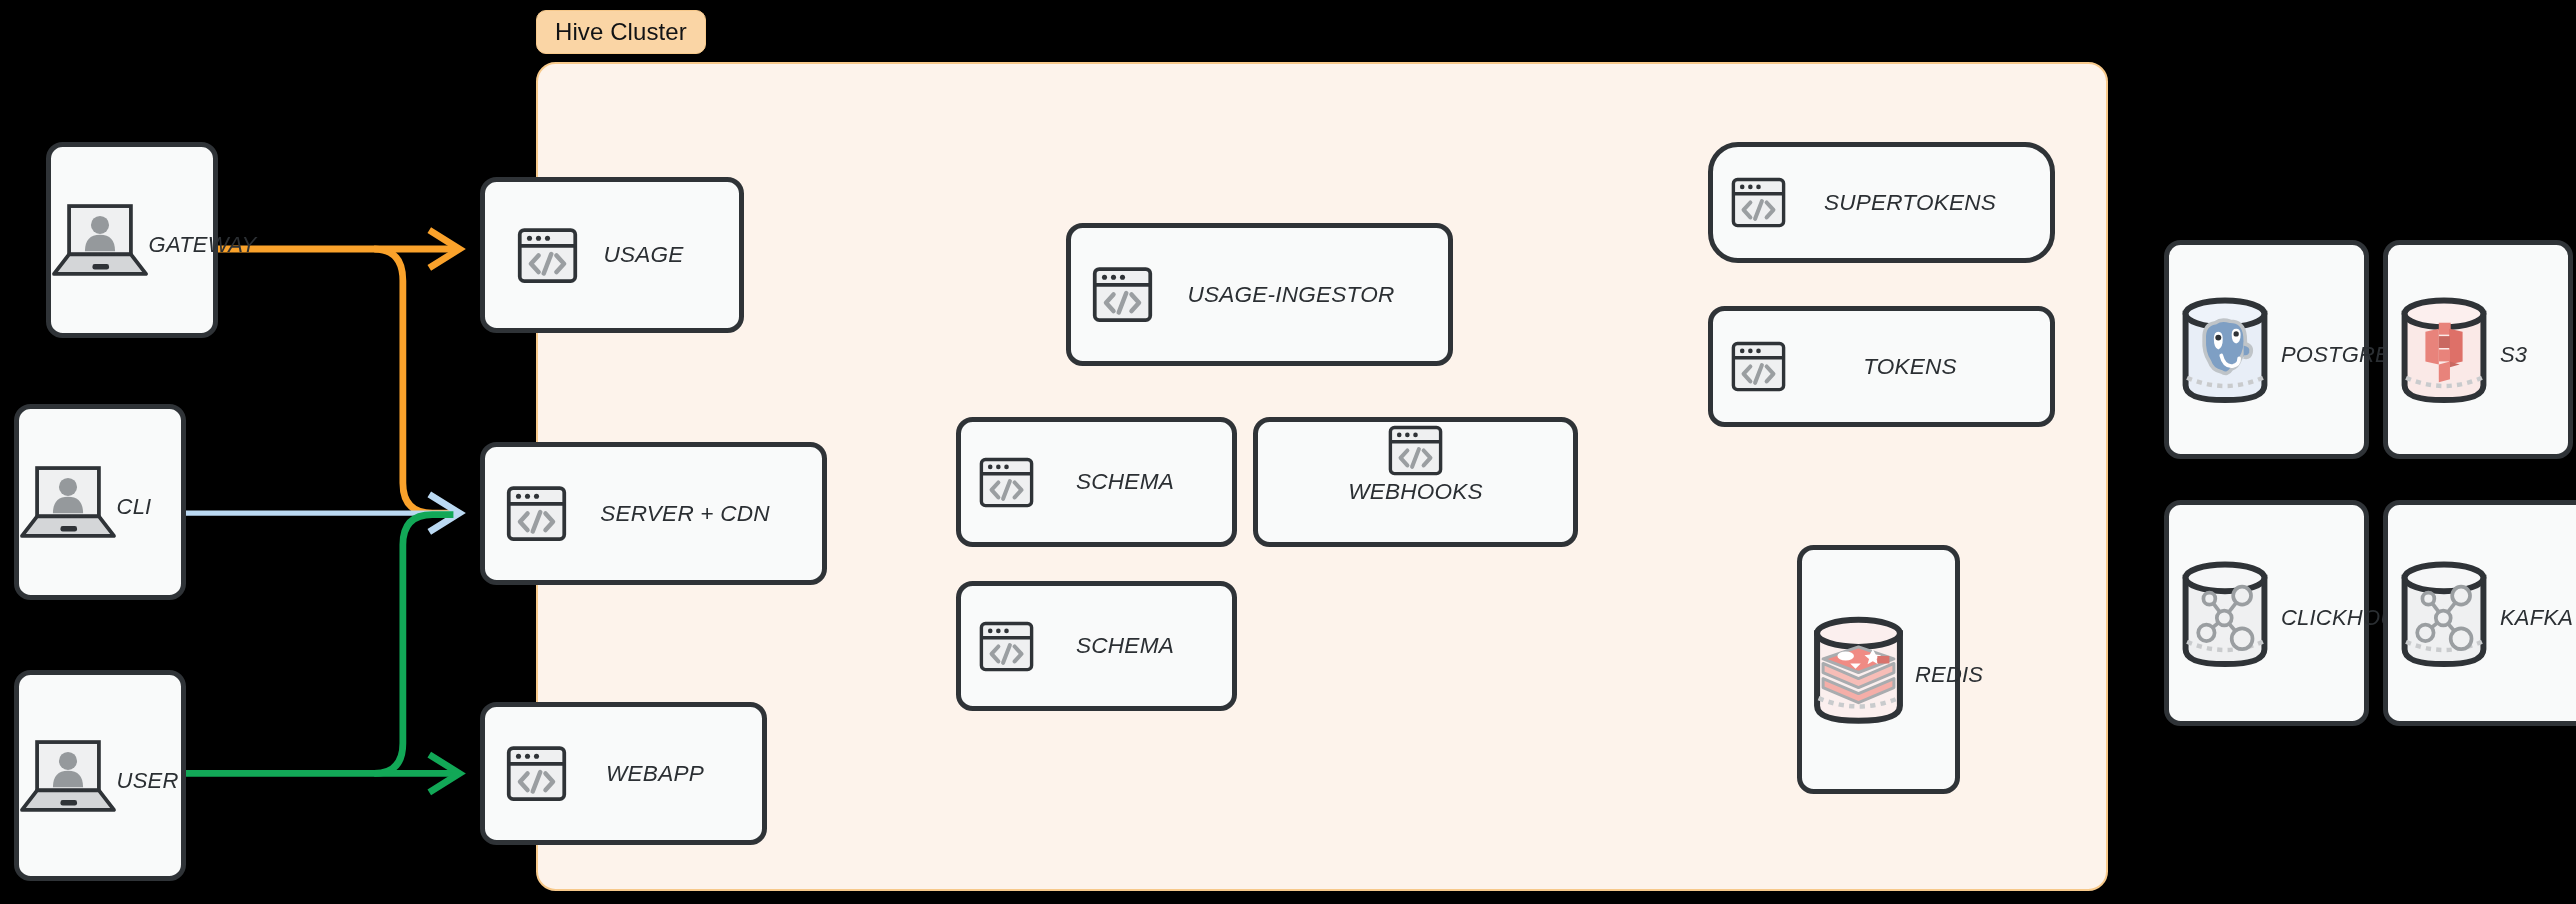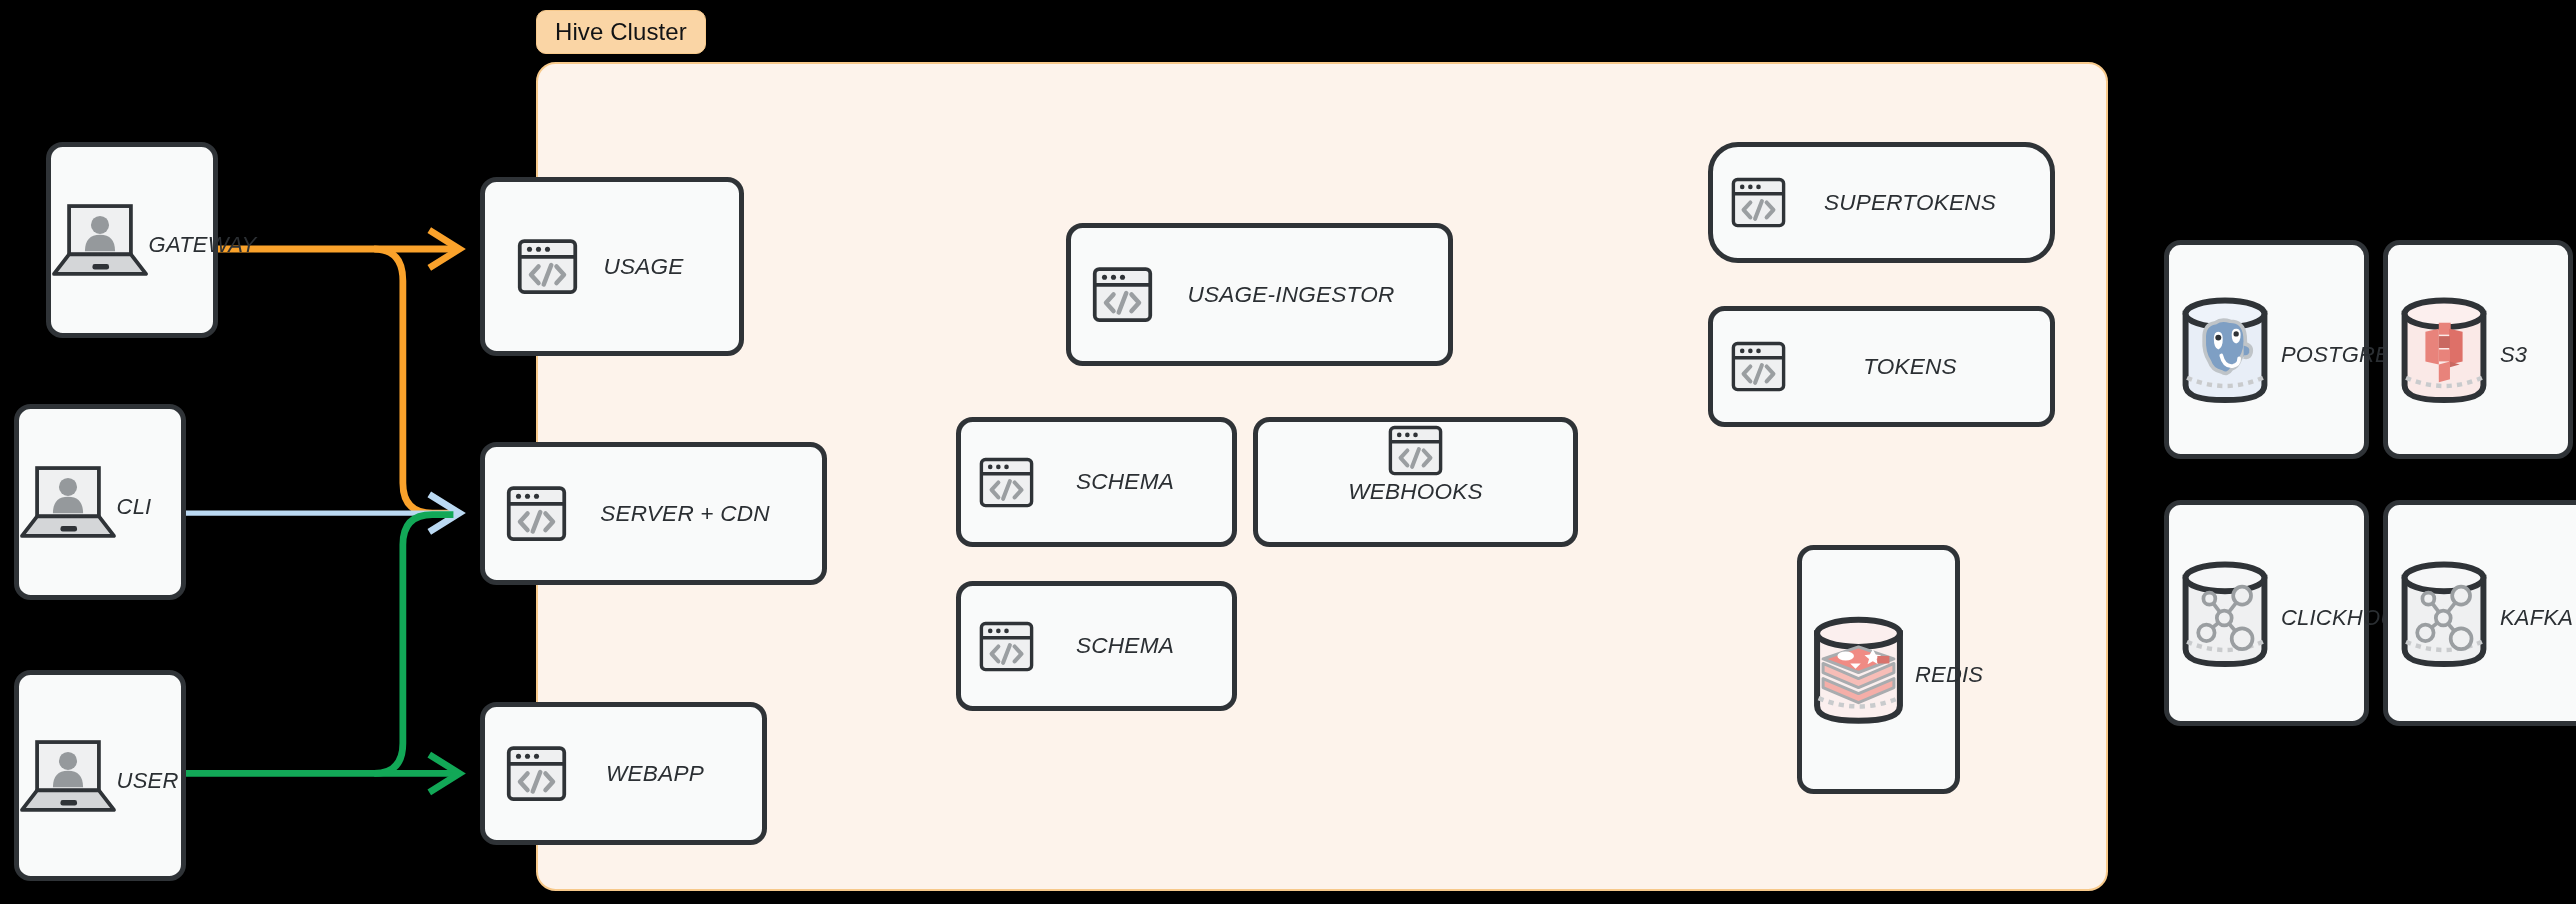--- a/index.html
+++ b/index.html
@@ -125,21 +125,21 @@
         <circle cx="65" cy="33" r="12" fill="#95999C"></circle>
         <path d="M45 68 Q45 46 65 46 Q85 46 85 68 Z" fill="#95999C"></path>
         <path d="M24 72 L106 72 L126 98 L4 98 Z" fill="#D4D6D8" stroke="#2F3337" stroke-width="5" stroke-linejoin="round"></path>
         <line x1="24" y1="72" x2="106" y2="72" stroke="#2F3337" stroke-width="3" stroke-dasharray="4 4"></line>
         <rect x="55" y="85" width="22" height="7" rx="3" fill="#2F3337"></rect>
       </svg>
     </span>
     <span class="node-label">USER</span>
   </div>
 
-  <div class="node svc" style="left:480px; top:177px; width:264px; height:179px; padding:0 31px;">
+  <div class="node svc" style="left:480px; top:177px; width:264px; height:156px; padding:0 31px;">
     <span class="icon-wrap">
       <svg width="63" height="63" viewBox="0 0 84 84">
         <rect x="5" y="8" width="74" height="68" rx="6" fill="#EFF0F1" stroke="#2F3337" stroke-width="5"></rect>
         <line x1="5" y1="29" x2="79" y2="29" stroke="#2F3337" stroke-width="5"></line>
         <circle cx="18" cy="19" r="3.4" fill="#2F3337"></circle>
         <circle cx="30" cy="19" r="3.4" fill="#2F3337"></circle>
         <circle cx="42" cy="19" r="3.4" fill="#2F3337"></circle>
         <path d="M30 42 L20 53 L30 64" stroke="#9A9EA1" stroke-width="6" fill="none" stroke-linecap="round" stroke-linejoin="round"></path>
         <path d="M54 42 L64 53 L54 64" stroke="#9A9EA1" stroke-width="6" fill="none" stroke-linecap="round" stroke-linejoin="round"></path>
         <line x1="47" y1="40" x2="37" y2="66" stroke="#9A9EA1" stroke-width="6" stroke-linecap="round"></line>

